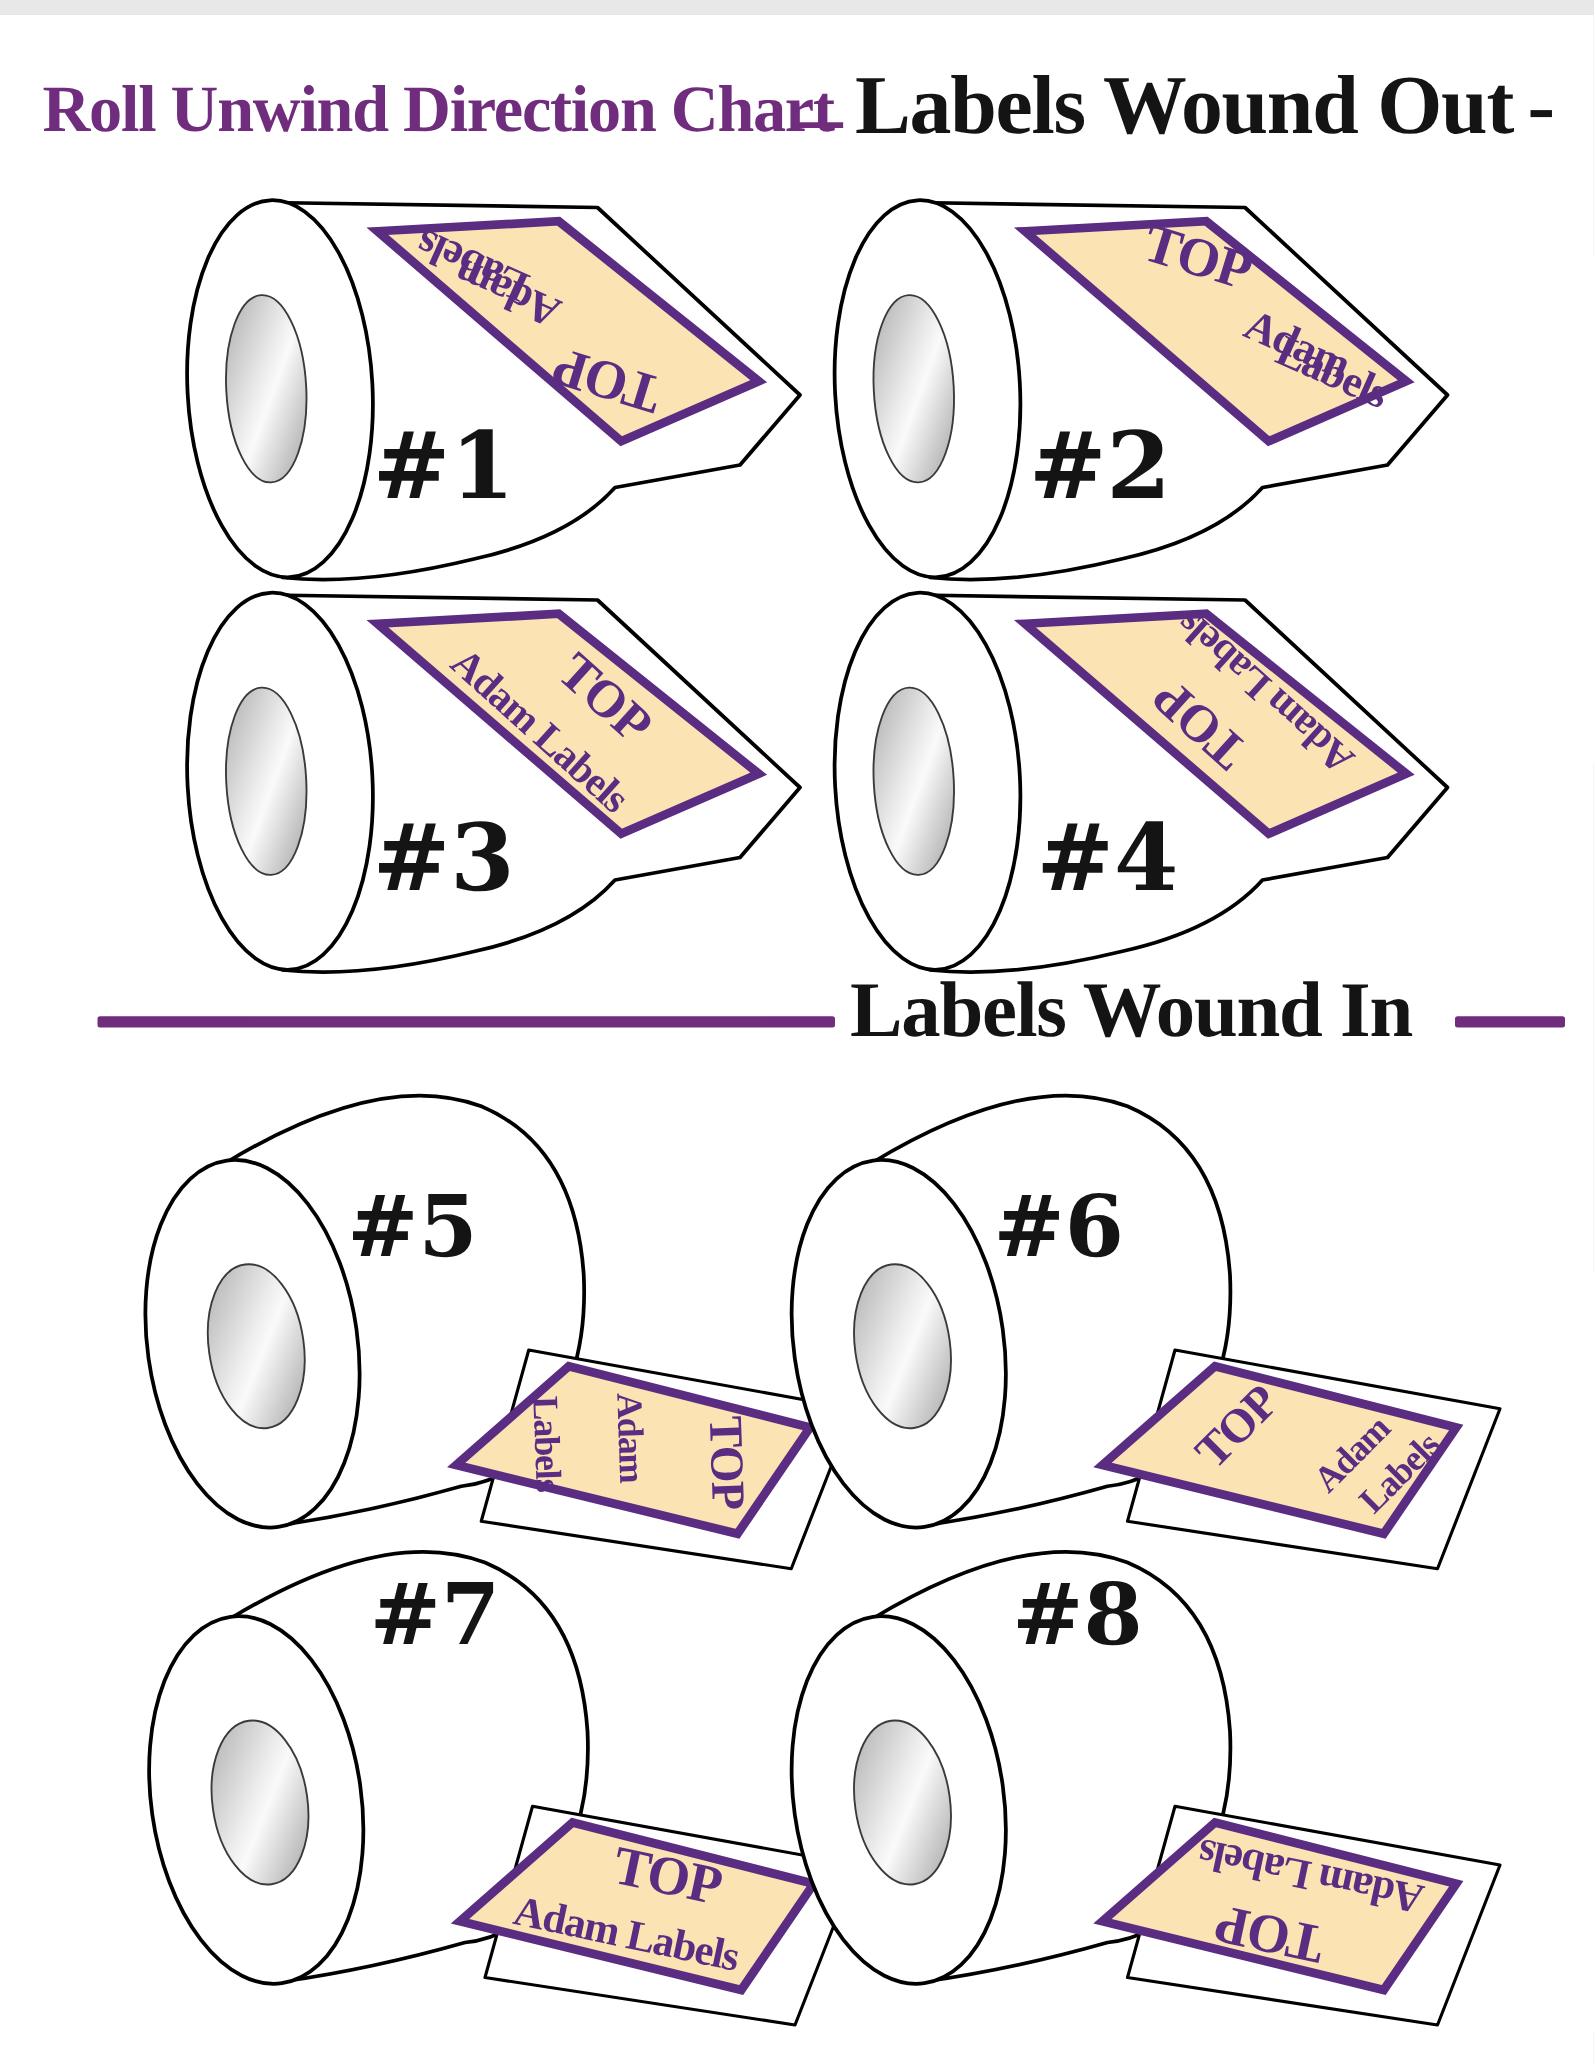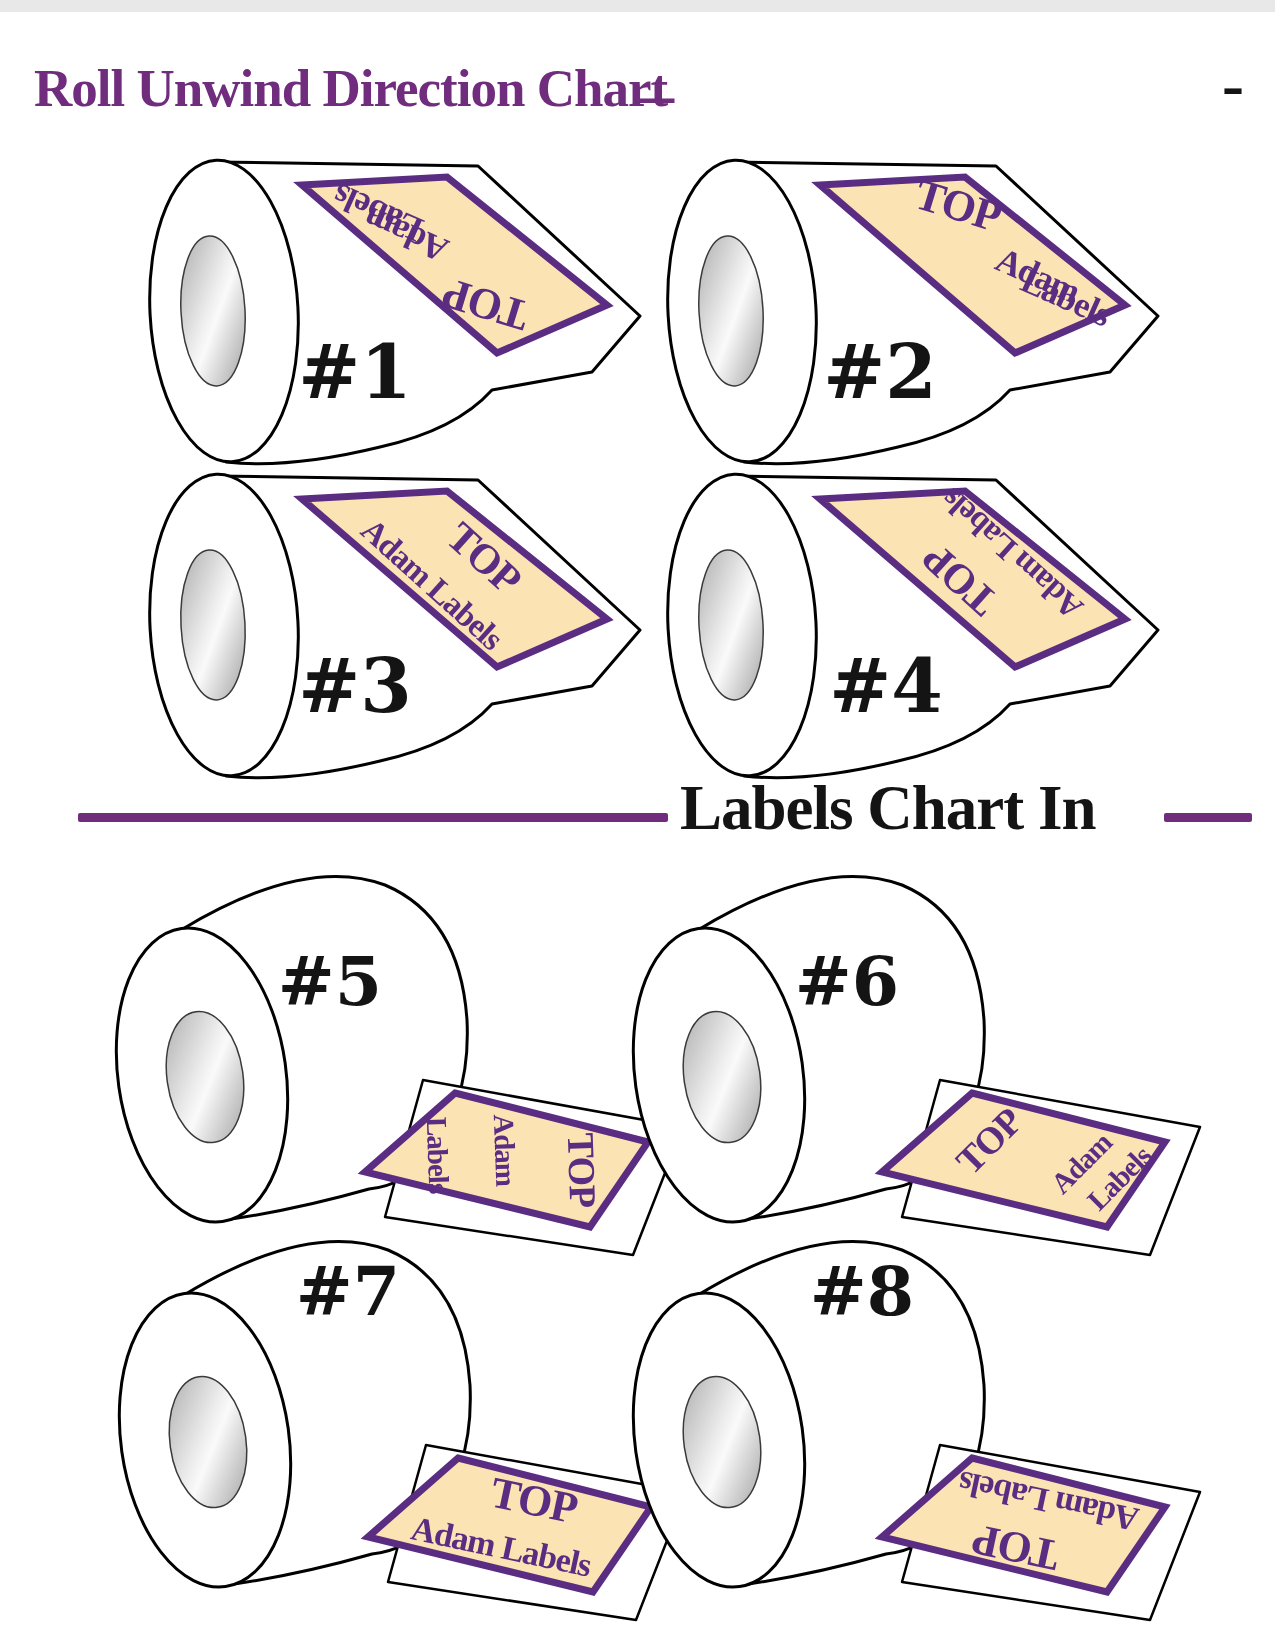--- a/index.html
+++ b/index.html
@@ -54,20 +54,21 @@
         <stop offset="0" stop-color="#a9a9a9"></stop>
         <stop offset="0.45" stop-color="#ededed"></stop>
         <stop offset="0.55" stop-color="#fafafa"></stop>
         <stop offset="1" stop-color="#9c9c9c"></stop>
       </linearGradient>
     </defs>
   </svg>
 
   <div class="abs title-purple">Roll Unwind Direction Chart</div>
   <div class="abs dash dash-sep">–</div>
+  <div class="abs heading-black">Labels Wound Out</div>
   <div class="abs dash dash-trail-out">-</div>
 
   <svg class="roll" style="left:140px;top:128px" width="520" height="330" viewBox="0 0 520 330">
     <path class="body-shape" d="M 75 22 L 338 26 L 500 176 L 452 232 L 352 250 Q 316 290 240 307 Q 150 329 86 322 Z"></path>
     <ellipse class="face-shape" cx="84" cy="171" rx="74" ry="151" transform="rotate(-3 84 171)"></ellipse>
     <ellipse class="core-shape" cx="73" cy="171" rx="32" ry="75" transform="rotate(-3 73 171)"></ellipse>
     <polygon class="label-shape" points="162,45 307,37 467,165 357,213"></polygon>
     <text class="num" x="215" y="258" font-size="74">#1</text>
     <g transform="translate(323,115)">
       <text class="lbl" transform="translate(23,50) rotate(197)" y="15" font-size="44">TOP</text>
@@ -107,21 +108,21 @@
     <ellipse class="core-shape" cx="73" cy="171" rx="32" ry="75" transform="rotate(-3 73 171)"></ellipse>
     <polygon class="label-shape" points="162,45 307,37 467,165 357,213"></polygon>
     <text class="num" x="228" y="258" font-size="74">#4</text>
     <g transform="translate(323,115)">
       <text class="lbl" transform="translate(-21,11) rotate(222)" y="14" font-size="42">TOP</text>
       <text class="lbl" transform="translate(31,-15) rotate(222)" y="11" font-size="33">Adam Labels</text>
     </g>
   </svg>
 
   <div class="abs divider-rule"></div>
-  <div class="abs heading-in">Labels Chart In</div>
+  <div class="abs heading-in">Labels Wound In</div>
   <div class="abs dash-trail-in"></div>
 
   <svg class="roll" style="left:105px;top:823px" width="560" height="430" viewBox="0 0 560 430">
     <path class="body-shape" d="M 76 95 Q 200 20 280 50 Q 355 82 362 185 Q 366 268 322 320 Q 302 350 264 354 Q 190 375 120 385 Z"></path>
     <polygon class="strip-shape" points="318,245 578,292 528,420 280,382"></polygon>
     <ellipse class="face-shape" cx="97" cy="240" rx="84" ry="148" transform="rotate(-8 97 240)"></ellipse>
     <ellipse class="core-shape" cx="100" cy="242" rx="38" ry="66" transform="rotate(-8 100 242)"></ellipse>
     <polygon class="label-shape" points="350,258 543,307 485,392 260,337"></polygon>
     <text class="num" x="225" y="170" font-size="68">#5</text>
     <g transform="translate(410,324)">

